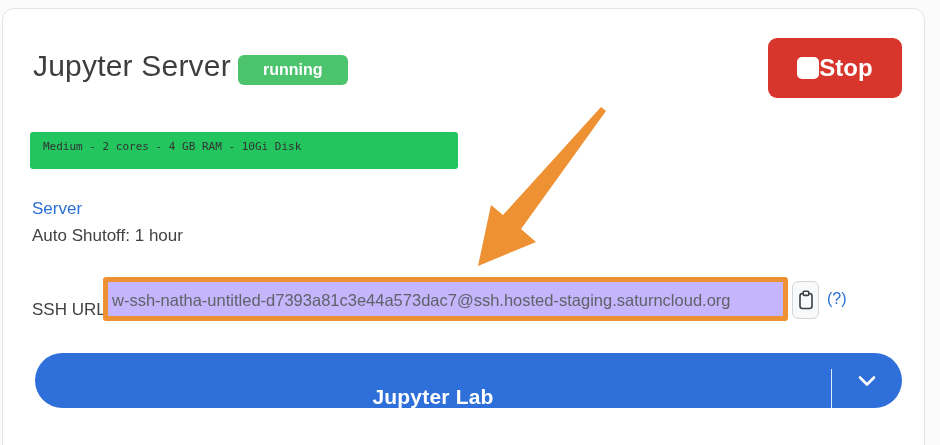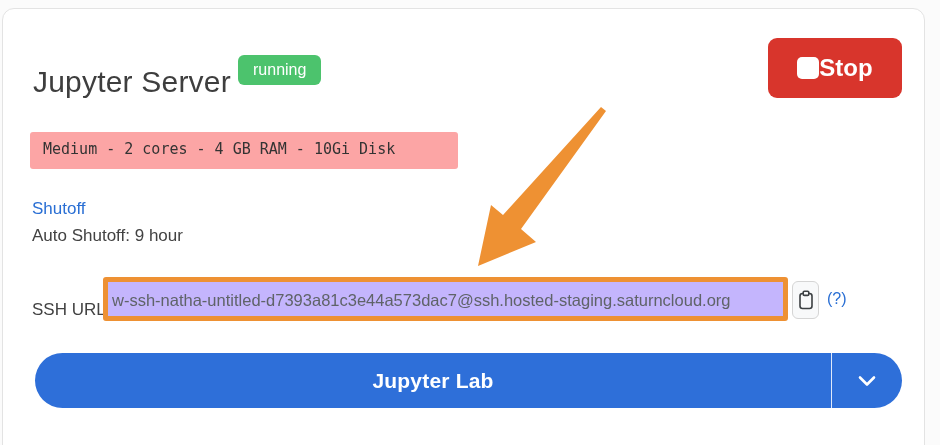--- a/index.html
+++ b/index.html
@@ -15,48 +15,47 @@
     left: 2px; top: 8px;
     width: 923px; height: 450px;
     background: #ffffff;
     border: 1px solid #e3e3e3;
     border-radius: 12px;
   }
   .page-title {
     position: absolute; left: 30px; top: 40px;
     font-size: 30px; font-weight: 500; color: #3e3e3e;
     letter-spacing: 0.2px;
-    margin-top: 16px;
   }
   .status-badge {
     position: absolute; left: 235px; top: 46px;
     background: #4cc36d; color: #ffffff;
-    font-size: 16px; font-weight: 400;
-    padding: 6px 15px; border-radius: 6px;
+    font-size: 16px; font-weight: 700;
+    padding: 6px 25px; border-radius: 6px;
   }
   .stop-button {
     position: absolute; left: 765px; top: 29px;
     width: 134px; height: 60px;
     background: #d8352c; border: none; border-radius: 9px;
     display: flex; align-items: center; justify-content: center;
     cursor: pointer;
   }
   .stop-icon {
     width: 22px; height: 22px;
     background: #ffffff; border-radius: 5px;
   }
   .stop-label {
     color: #ffffff; font-size: 24px; font-weight: 600;
   }
   .instance-specs {
     position: absolute; left: 27px; top: 123px;
     width: 428px; height: 37px;
-    background: #fca5a5; border-radius: 3px;
+    background: #22c55e; border-radius: 3px;
     font-family: "DejaVu Sans Mono", monospace;
-    font-size: 15px; color: #333333;
+    font-size: 11px; color: #333333;
     padding: 8px 13px; white-space: nowrap;
   }
   .metrics-link {
     position: absolute; left: 29px; top: 190px;
     color: #2a6fd4; font-size: 17px; text-decoration: none;
     cursor: pointer;
   }
   .detail-line { position: absolute; left: 29px; font-size: 17px; color: #424242; }
   .auto-shutoff { top: 217px; }
   .spot-instance { top: 244px; }
@@ -85,20 +84,21 @@
     position: absolute; left: 32px; top: 344px;
     width: 867px; height: 55px;
     background: #2e6fd9; border: none; border-radius: 28px;
     display: flex; align-items: stretch;
     padding: 0; cursor: pointer; overflow: hidden;
   }
   .launch-main {
     width: 797px; height: 100%;
     display: flex; align-items: center; justify-content: center;
     border-right: 1px solid rgba(255,255,255,0.85);
+    margin-top: 16px;
   }
   .launch-label {
     color: #ffffff; font-size: 21px; font-weight: 700;
     letter-spacing: 0.2px;
   }
   .launch-caret {
     flex: 1; display: flex; align-items: center; justify-content: center;
   }
   
   .annotation-layer {
@@ -122,23 +122,23 @@
 
   <span class="status-badge">running</span>
 
   <button class="stop-button">
     <span class="stop-icon"></span>
     <span class="stop-label">Stop</span>
   </button>
 
   <div class="instance-specs">Medium - 2 cores - 4 GB RAM - 10Gi Disk</div>
 
-  <a class="metrics-link" href="#">Shutoff</a>
+  <a class="metrics-link" href="#">Server</a>
 
-  <div class="detail-line auto-shutoff">Auto Shutoff: 9 hour</div>
+  <div class="detail-line auto-shutoff">Auto Shutoff: 1 hour</div>
 
   <div class="detail-line ssh-label">SSH URL</div>
 
   <input class="ssh-input" type="text" readonly="" value="w-ssh-natha-untitled-d7393a81c3e44a573dac7@ssh.hosted-staging.saturncloud.org" style="">
 
   <button class="copy-button">
     <svg width="16" height="20" viewBox="0 0 16 20">
       <rect x="2" y="3.5" width="12" height="15" rx="2.5" fill="none" stroke="#3c4043" stroke-width="1.6"></rect>
       <rect x="5.2" y="1.2" width="5.6" height="4.2" rx="1.2" fill="#f8f9fa" stroke="#3c4043" stroke-width="1.6"></rect>
     </svg>

